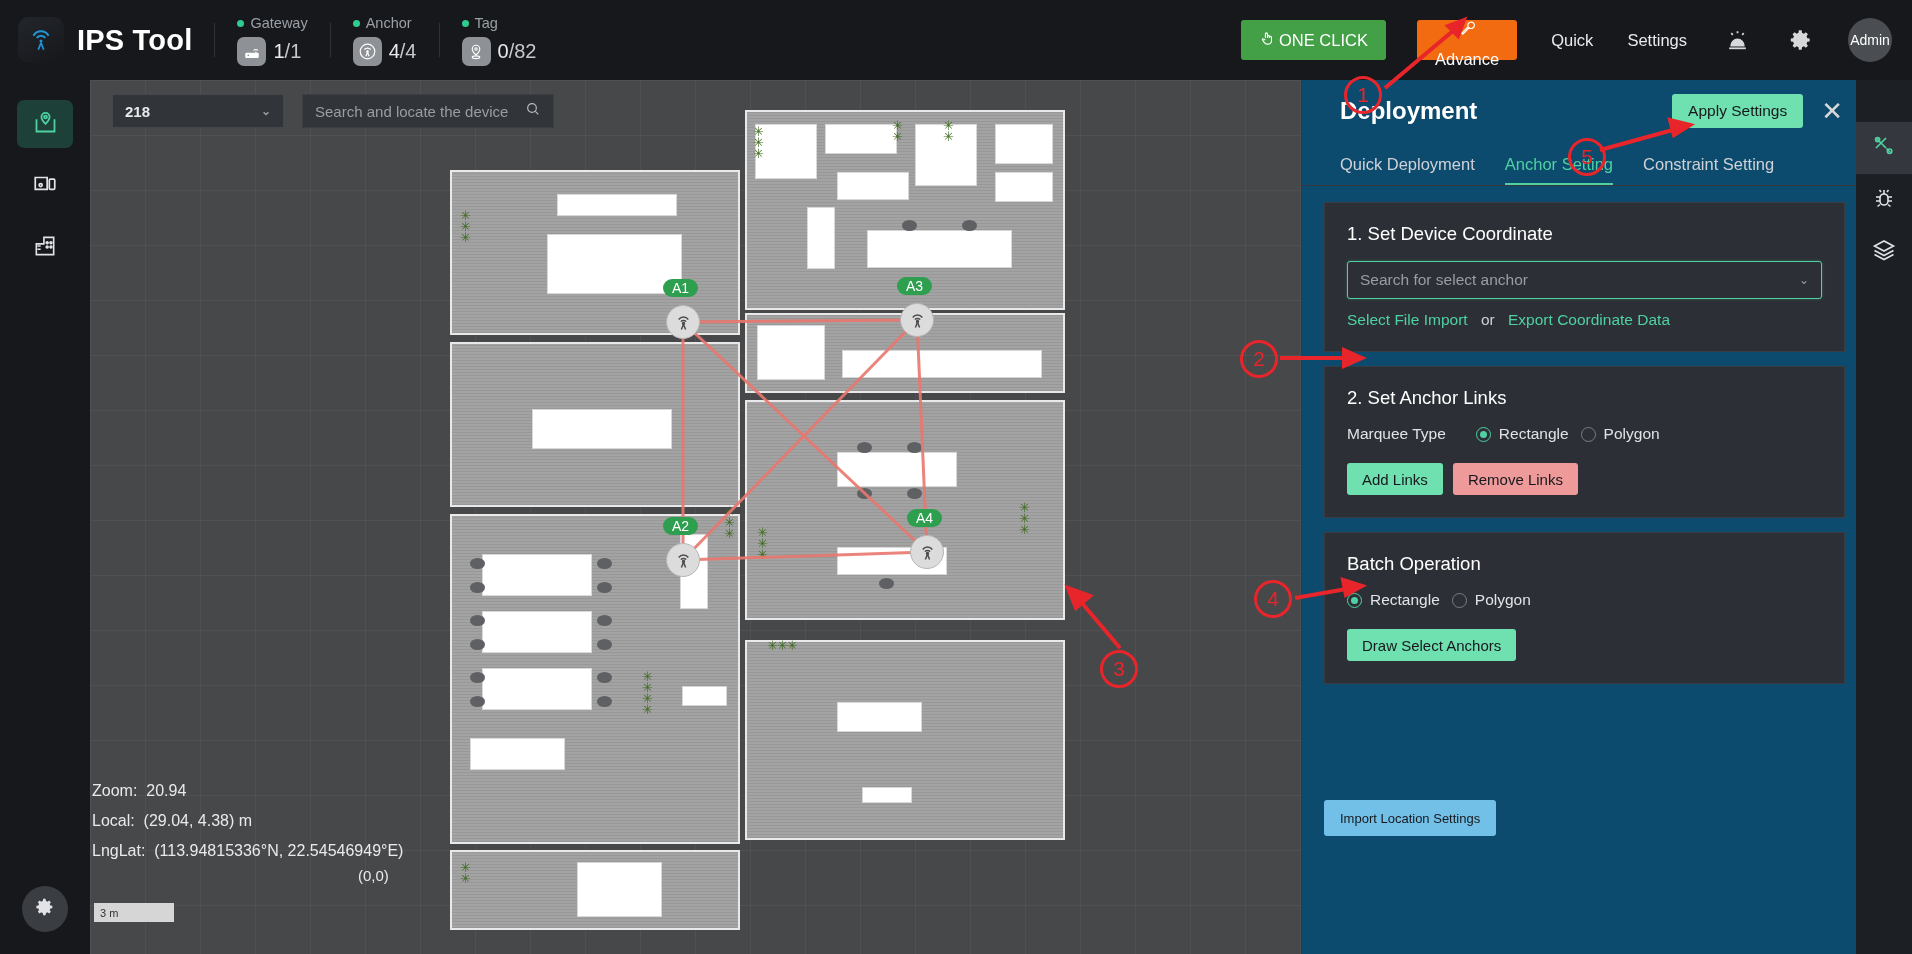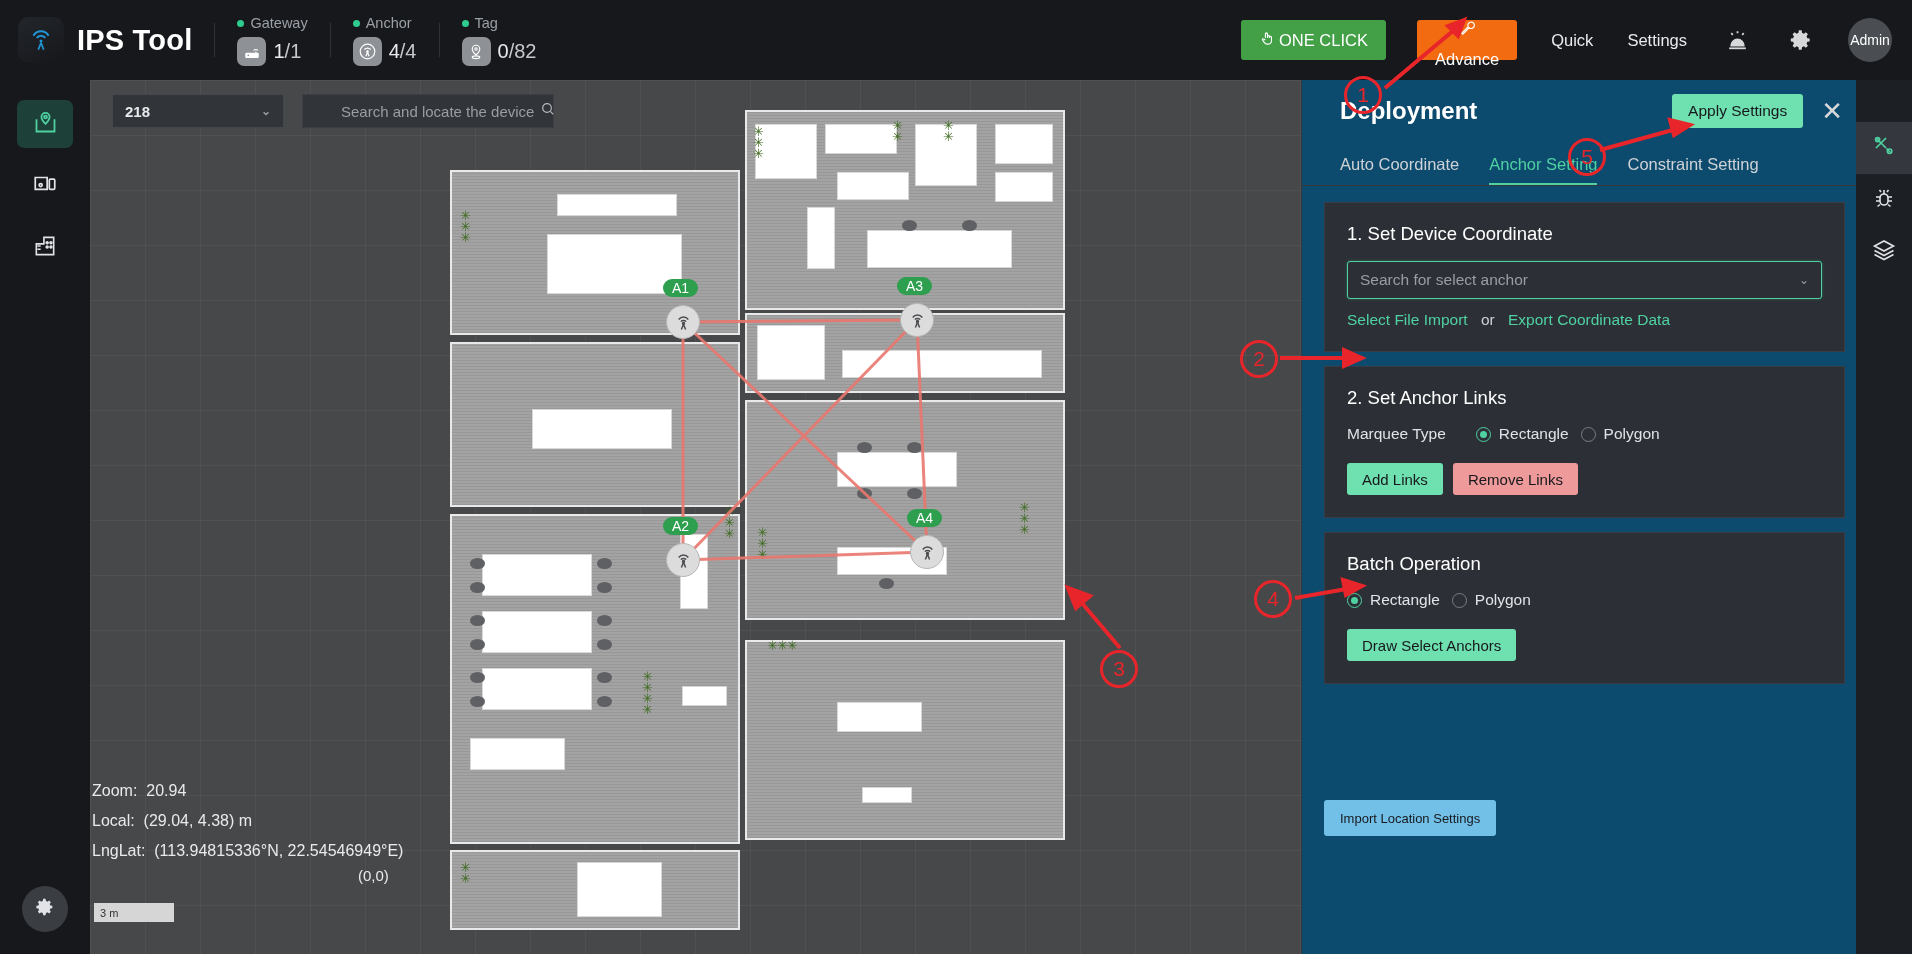--- a/index.html
+++ b/index.html
@@ -125,21 +125,21 @@
     width: 172px; height: 34px; background: #313438; border: 1px solid #44474b;
     display: flex; align-items: center; padding: 0 12px; color: #e8eaec;
     font-size: 15px; font-weight: bold; justify-content: space-between; cursor: pointer;
   }
   .map-search {
     width: 252px; height: 34px; background: #313438; border: 1px solid #3b3e42;
     display: flex; align-items: center; padding: 0 12px; justify-content: space-between;
   }
   .map-search input {
     background: transparent; border: none; outline: none; color: #e8eaec;
-    font-size: 15px; width: 200px; font-family: "Liberation Sans", sans-serif; margin-left: 26px;
+    font-size: 15px; width: 200px; font-family: "Liberation Sans", sans-serif;
   }
   .map-search input::placeholder { color: #9a9da1; }
 
   .mapinfo { position: absolute; left: 0; bottom: 88px; color: #e9eaeb; font-size: 16px; line-height: 30px; padding-left: 2px; }
   .scalebar {
     position: absolute; left: 4px; bottom: 32px; width: 80px; height: 19px;
     background: #d6d6d6; color: #333; font-size: 11px; display: flex;
     align-items: center; padding-left: 6px;
   }
   .origin { position: absolute; color: #e9eaeb; font-size: 15px; }
@@ -529,21 +529,21 @@
   <div class="panel">
     <div class="panel-head">
       <div class="panel-title">Deployment</div>
       <div style="display:flex; align-items:center;">
         <button class="btn-apply">Apply Settings</button>
         <span class="close-x">✕</span>
       </div>
     </div>
 
     <div class="tabs">
-      <div class="tab">Auto Coordinate</div>
+      <div class="tab">Quick Deployment</div>
       <div class="tab active">Anchor Setting</div>
       <div class="tab">Constraint Setting</div>
     </div>
 
     <div class="panel-body">
       <div class="card">
         <div class="card-title">1. Set Device Coordinate</div>
         <div class="select-ctl">
           <span class="ph">Search for select anchor</span>
           <span class="caret">⌄</span>

